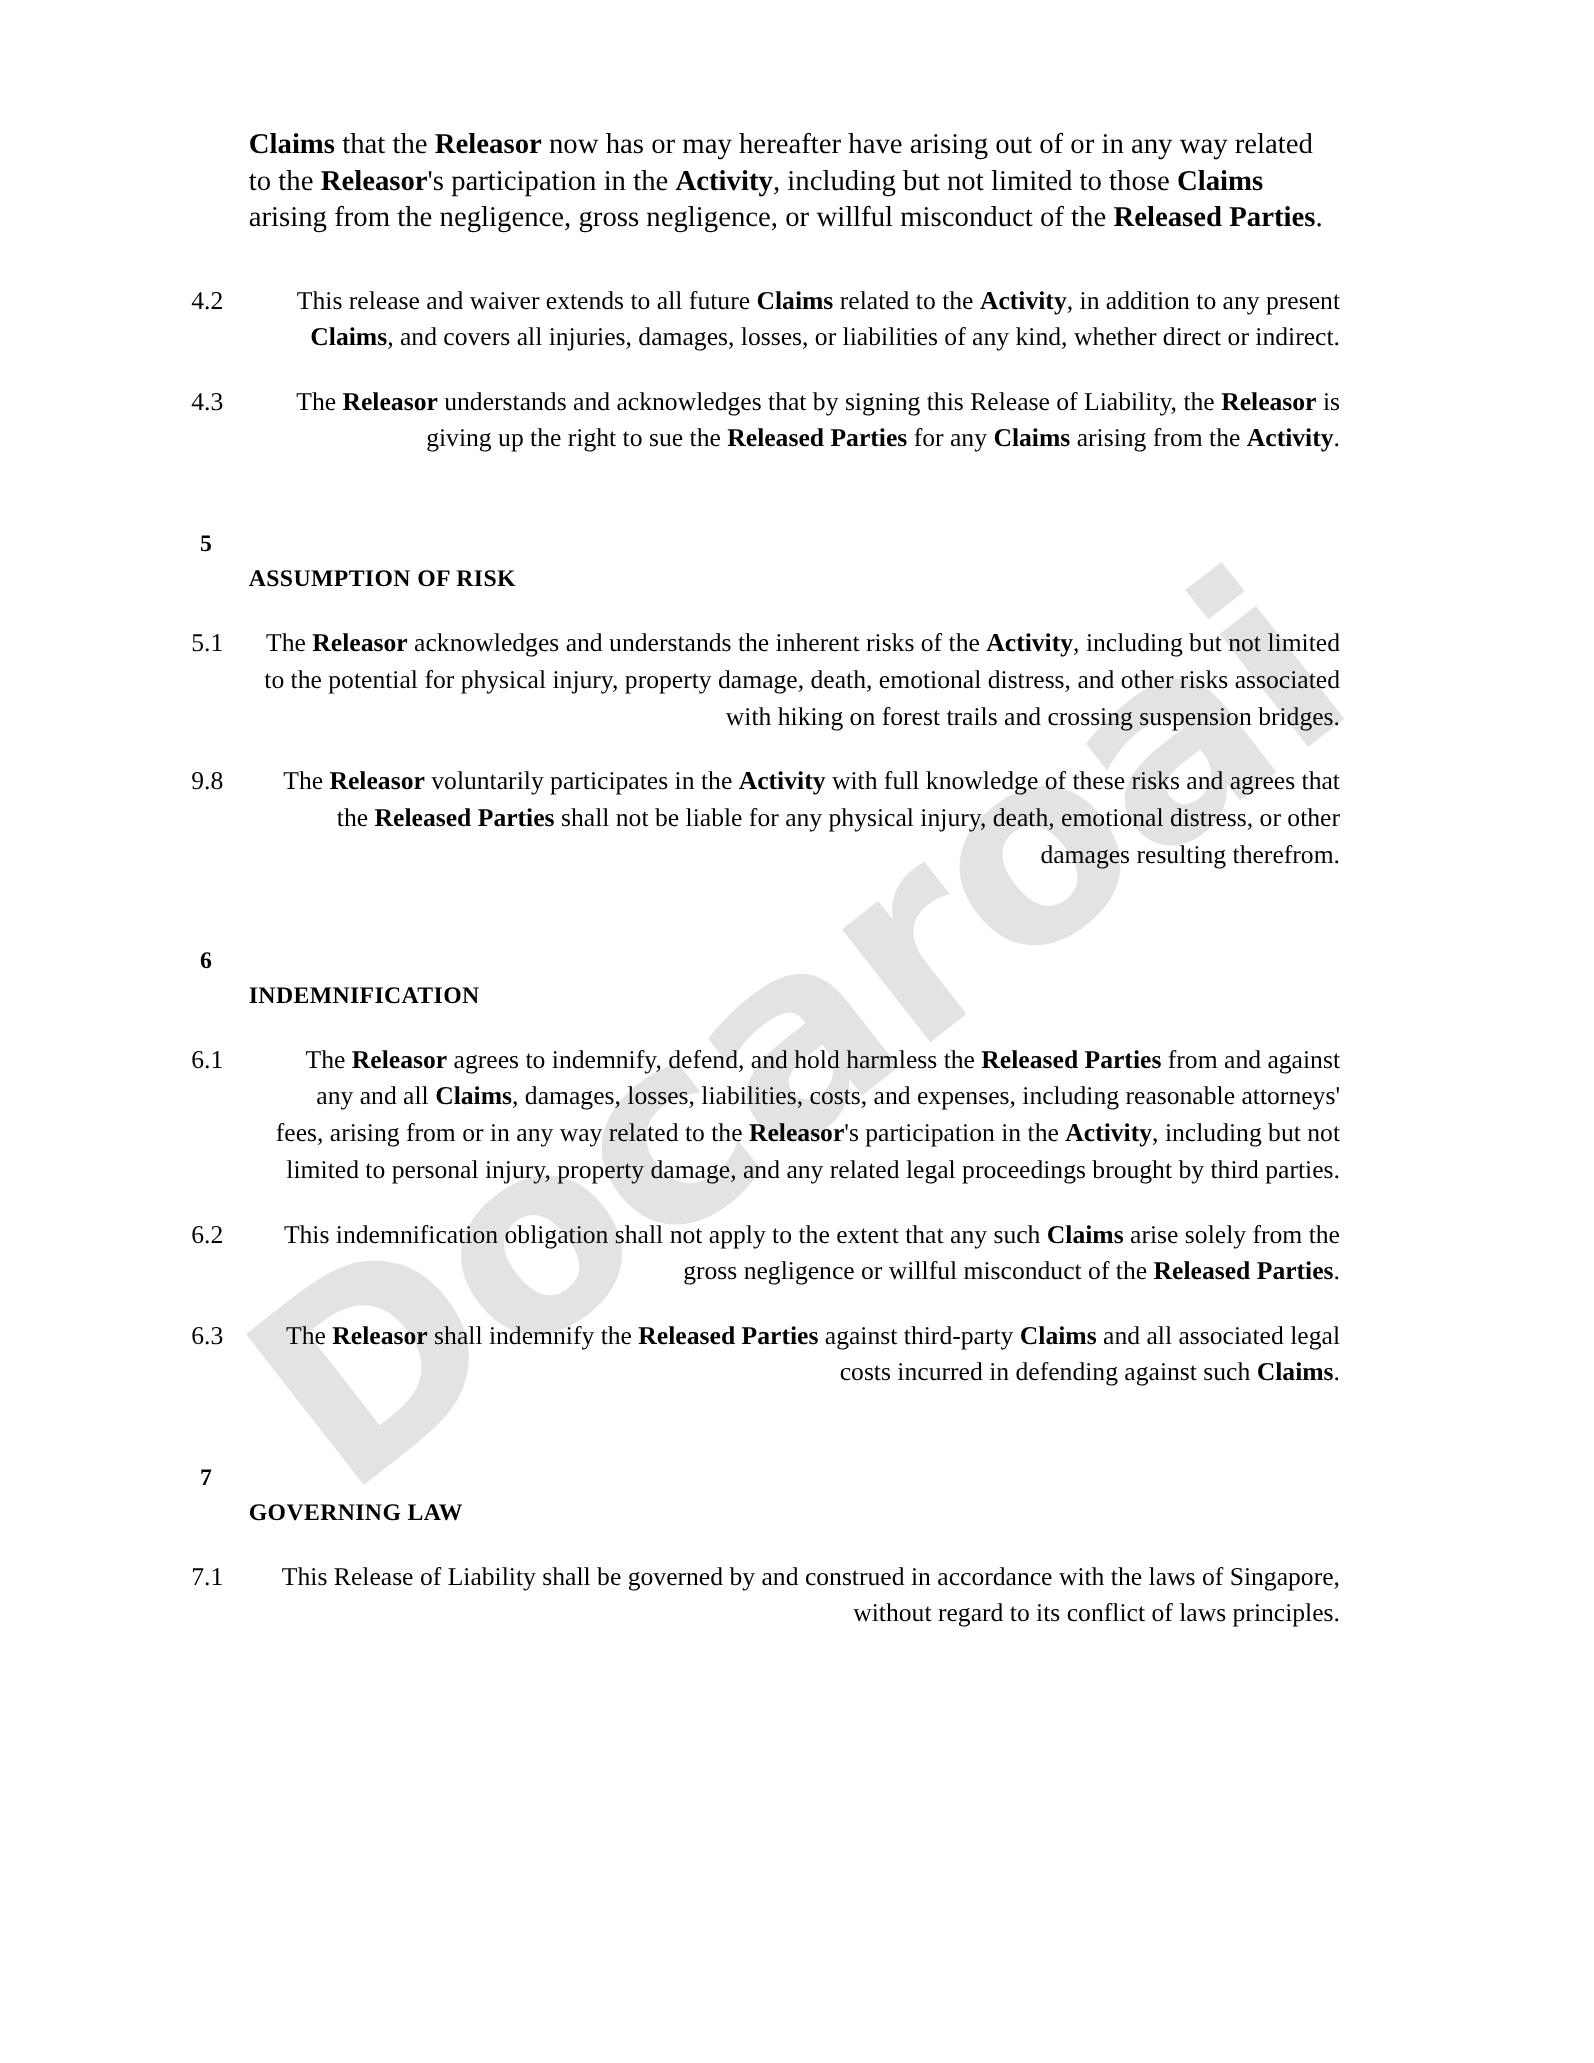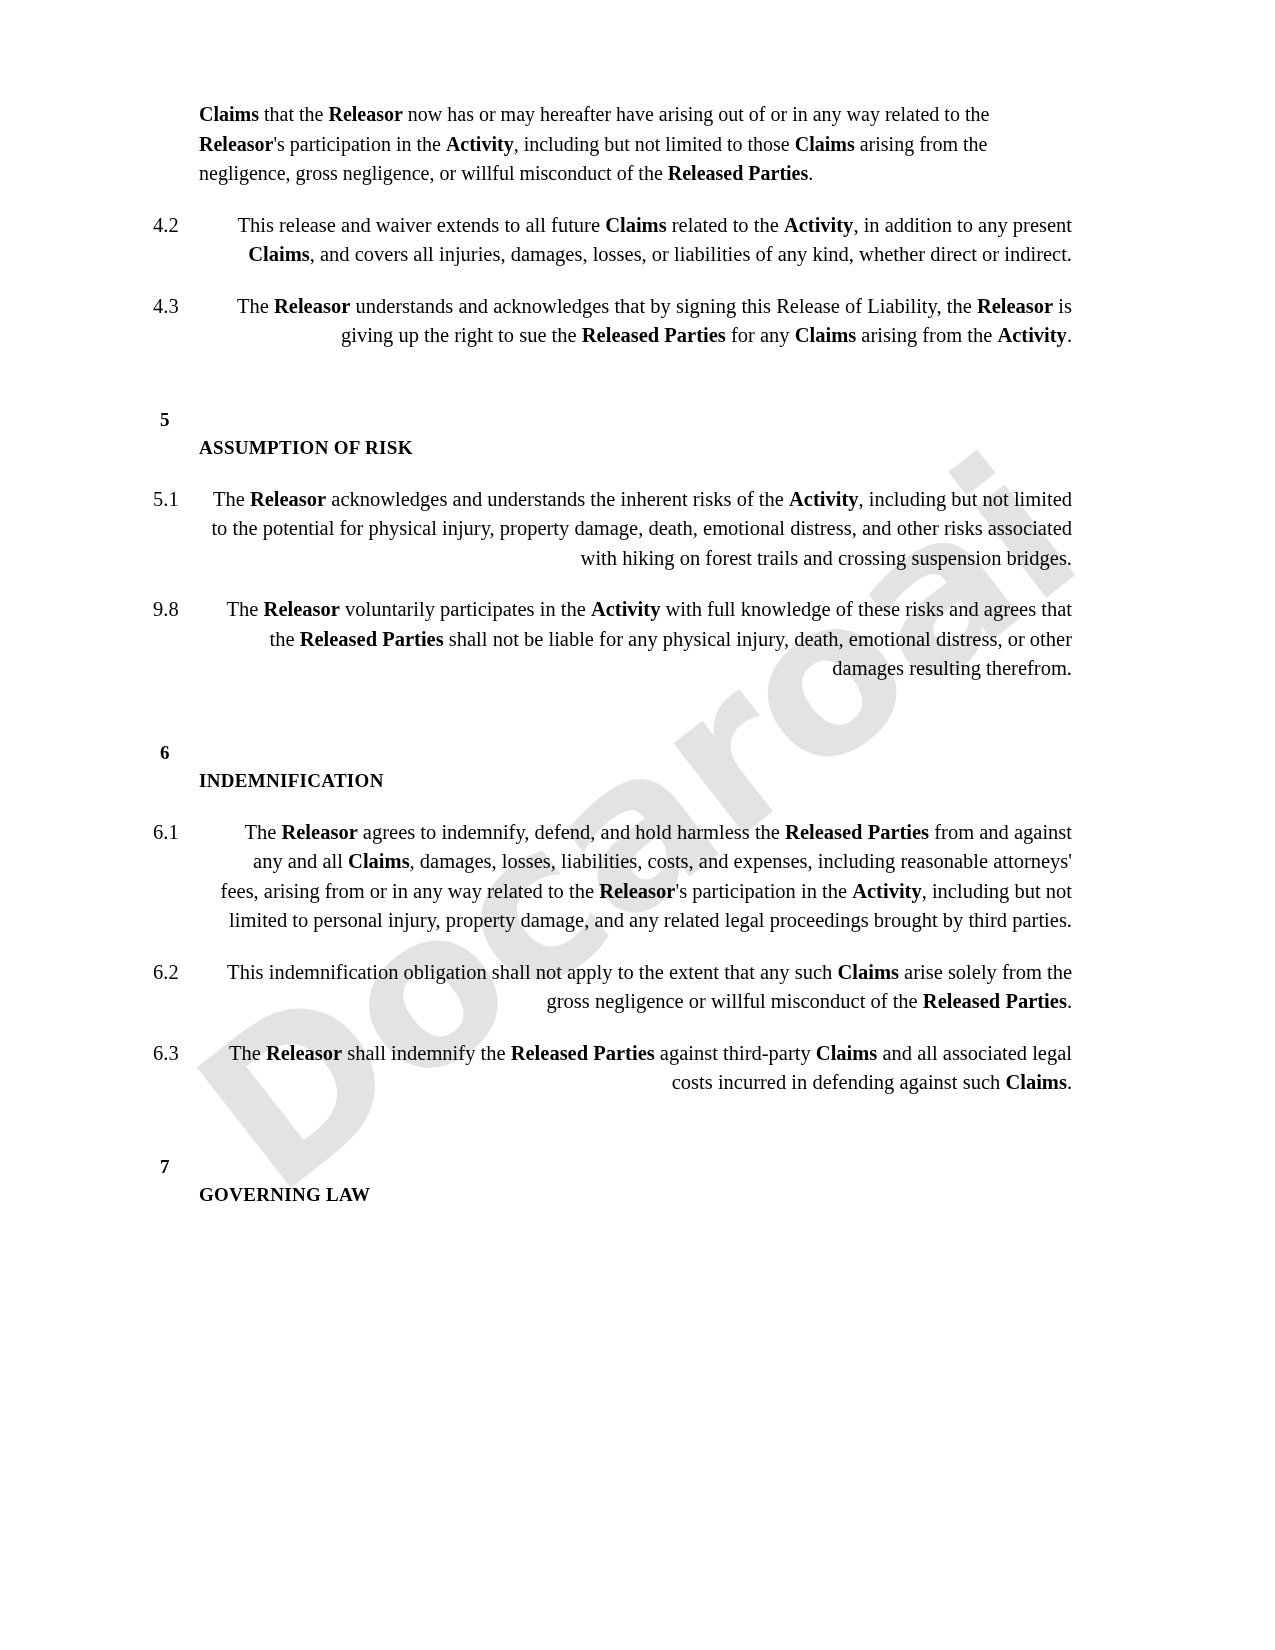--- a/index.html
+++ b/index.html
@@ -57,23 +57,23 @@
     font-size: 20.5px;
     line-height: 29.5px;
   }
   .txt {
     flex: 1;
     font-size: 20.5px;
     line-height: 29.5px;
     text-align: right;
   }
   .cont-para {
-    margin-bottom: 22px;
+    margin-bottom: 38px;
     padding-left: 57px;
-    font-size: 20px;
+    font-size: 23px;
     line-height: 29.5px;
   }
   .heading {
     display: flex;
     align-items: flex-start;
     margin-top: 58px;
     margin-bottom: 26px;
   }
   .heading .hnum {
     width: 57px;
@@ -145,15 +145,19 @@
     <div class="para">
       <div class="num">6.3</div>
       <div class="txt">The <b>Releasor</b> shall indemnify the <b>Released Parties</b> against third-party <b>Claims</b> and all associated legal costs incurred in defending against such <b>Claims</b>.</div>
     </div>
 
     <div class="heading">
       <div class="hnum">7</div>
       <div class="htitle">GOVERNING LAW</div>
     </div>
 
+    <div class="para">
+      <div class="num">7.1</div>
+      <div class="txt">This Release of Liability shall be governed by and construed in accordance with the laws of Singapore, without regard to its conflict of laws principles.</div>
+    </div>
 
   </div>
 </div>
 
 </body></html>

